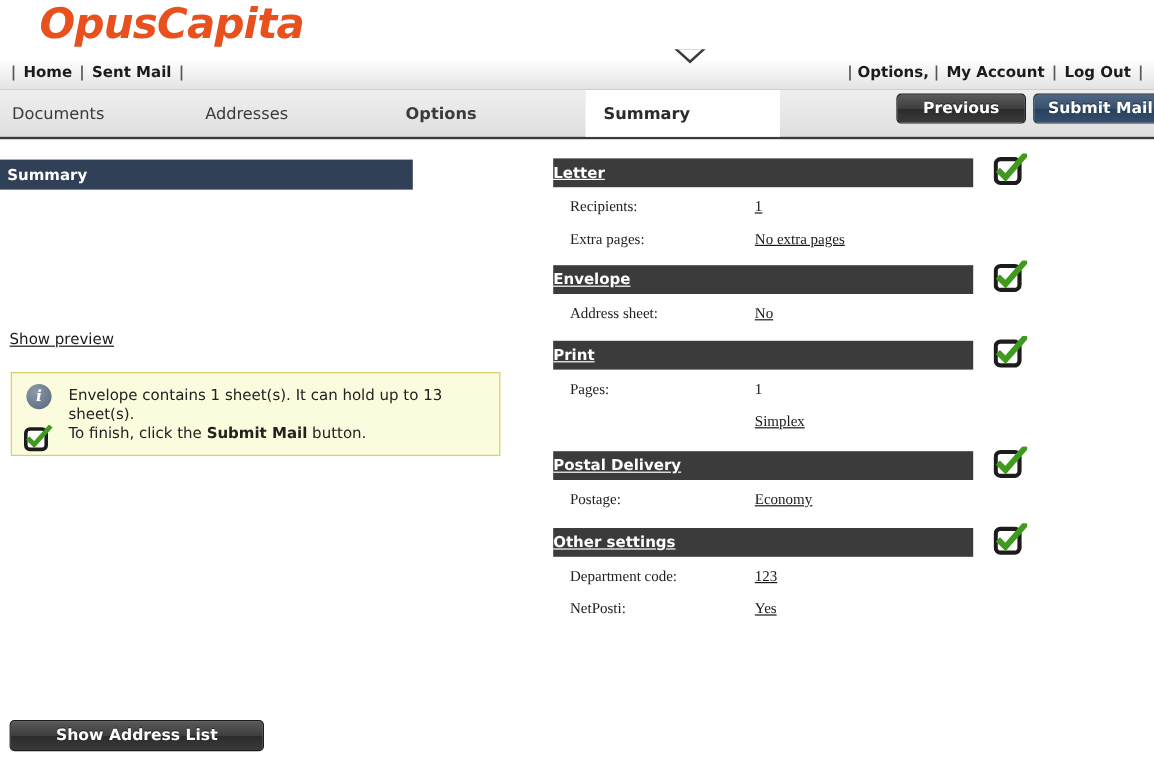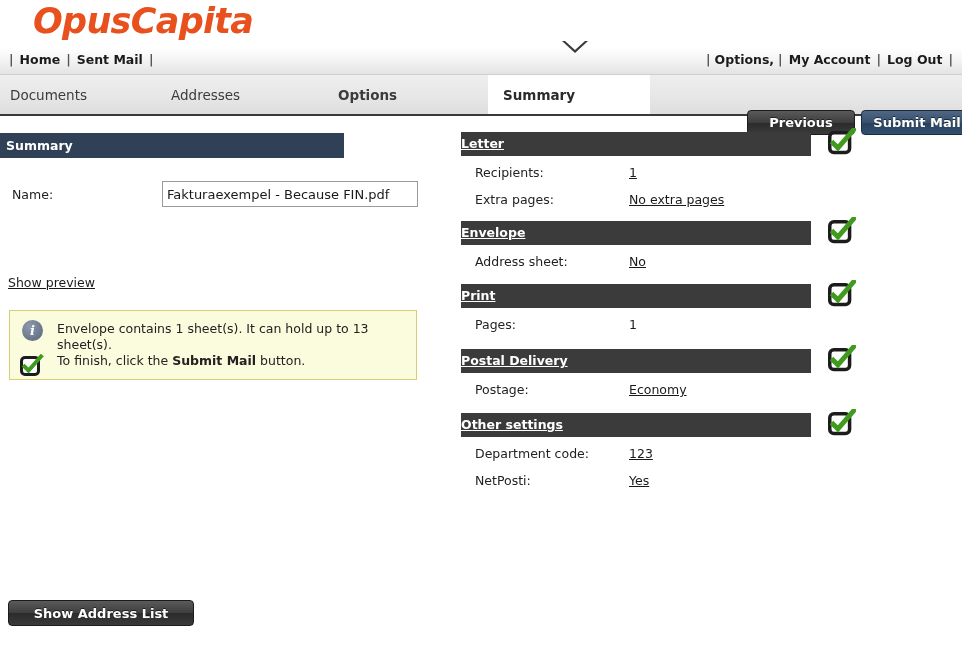--- a/index.html
+++ b/index.html
@@ -136,21 +136,20 @@
     border-radius: 4px;
     color: #ffffff;
     font-size: 13px;
     font-weight: bold;
     text-align: center;
     cursor: pointer;
     box-sizing: border-box;
     text-shadow: 0 -1px 0 rgba(0,0,0,.55);
     padding: 0;
     font-family: "DejaVu Sans", "Liberation Sans", sans-serif;
-    margin-top: 32px;
   }
   .btn-previous {
     left: 747px;
     top: 78px;
     width: 108px;
     height: 25px;
     line-height: 23px;
     background: linear-gradient(to bottom, #5a5a5a 0%, #3e3e3e 50%, #2b2b2b 51%, #3a3a3a 100%);
     border-color: #1c1c1c;
   }
@@ -274,21 +273,21 @@
     left: 10px;
     top: 43px;
     width: 24px;
     height: 24px;
   }
 
   .btn-address-list {
     position: absolute;
     left: 8px;
     top: 487px;
-    width: 186px;
+    width: 212px;
     height: 26px;
     line-height: 24px;
     background: linear-gradient(to bottom, #5a5a5a 0%, #3e3e3e 50%, #2b2b2b 51%, #3a3a3a 100%);
     border: 1px solid #1c1c1c;
     border-radius: 4px;
     color: #ffffff;
     font-size: 13px;
     font-weight: bold;
     text-align: center;
     cursor: pointer;
@@ -322,20 +321,21 @@
   }
   .section-check {
     position: absolute;
     left: 367px;
     top: -4px;
     width: 28px;
     height: 28px;
   }
   .section-rows {
     padding-top: 9px;
+    font-family: Liberation Serif, serif;
   }
   .row {
     position: relative;
     height: 27px;
     font-size: 12.5px;
     color: #222;
   }
   .row-label {
     position: absolute;
     left: 14px;
@@ -384,24 +384,20 @@
 </div>
 <div class="tab-notch"></div>
 <div class="tab-notch-inner"></div>
 
 <button class="btn btn-previous">Previous</button>
 <button class="btn btn-submit">Submit Mail</button>
 
 <div class="left-panel">
   <div class="left-header">Summary</div>
 
-  <div class="name-row">
-    <div class="name-label">Name:</div>
-    <input class="name-input" type="text" value="Fakturaexempel - Because FIN.pdf" style="">
-  </div>
 
   <div class="show-preview">Show preview</div>
 
   <div class="infobox">
     <div class="icon-info">i</div>
     <div class="info-line-1">Envelope contains 1 sheet(s). It can hold up to 13 sheet(s).</div>
     <div class="icon-check-small">
       <svg width="24" height="24" viewBox="0 0 24 24">
         <rect x="1.5" y="3.5" width="17" height="17" rx="3.5" ry="3.5" fill="#ffffff" stroke="#1c1c1c" stroke-width="3"></rect>
         <path d="M4.5 12.5 L8.5 16.5 L21 2.5" fill="none" stroke="#3f9a1e" stroke-width="4" stroke-linecap="square"></path>
@@ -448,20 +444,24 @@
       <div class="section-header">Print</div>
       <div class="section-check"><svg width="28" height="28" viewBox="0 0 24 24">
           <rect x="1.5" y="4" width="17" height="17" rx="3.5" ry="3.5" fill="#ffffff" stroke="#1c1c1c" stroke-width="3"></rect>
           <path d="M4.5 13 L8.5 17 L22 1.5" fill="none" stroke="#3f9a1e" stroke-width="4.2" stroke-linecap="square"></path>
         </svg></div>
       <div class="section-rows">
         <div class="row">
           <span class="row-label">Pages:</span>
           <span class="row-value">1</span>
         </div>
+        <div class="row">
+          <span class="row-label"></span>
+          <span class="row-value link">Simplex</span>
+        </div>
       </div>
     </div>
     <div class="section sec-postal">
       <div class="section-header">Postal Delivery</div>
       <div class="section-check"><svg width="28" height="28" viewBox="0 0 24 24">
           <rect x="1.5" y="4" width="17" height="17" rx="3.5" ry="3.5" fill="#ffffff" stroke="#1c1c1c" stroke-width="3"></rect>
           <path d="M4.5 13 L8.5 17 L22 1.5" fill="none" stroke="#3f9a1e" stroke-width="4.2" stroke-linecap="square"></path>
         </svg></div>
       <div class="section-rows">
         <div class="row">

